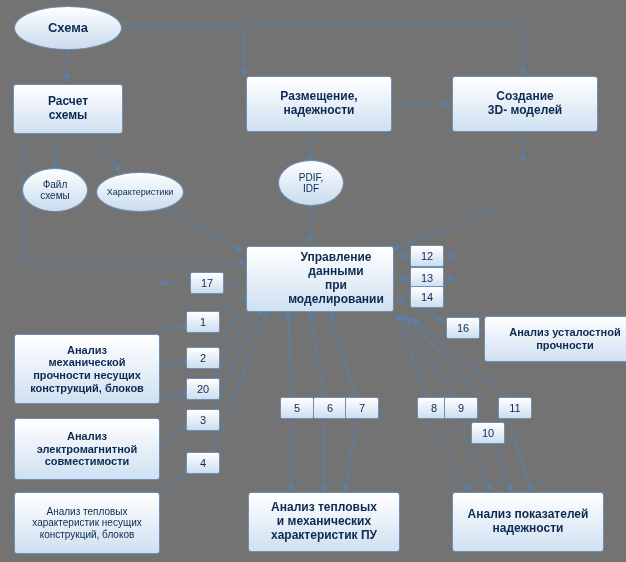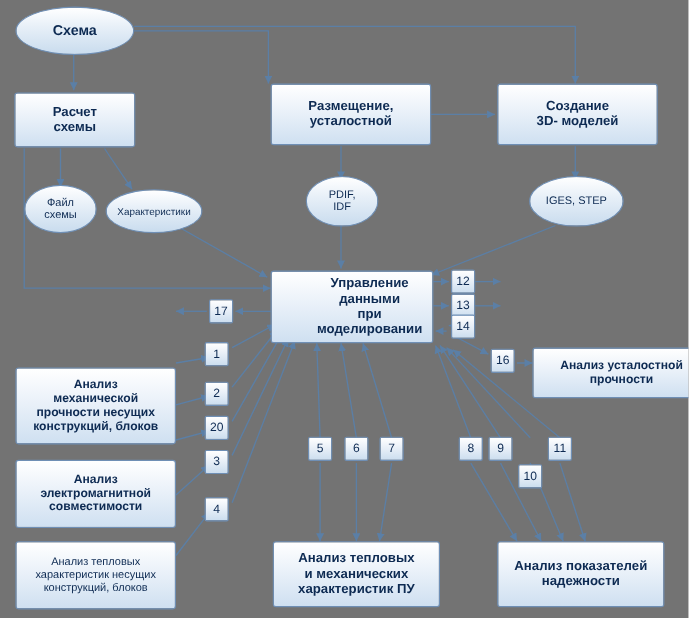--- a/index.html
+++ b/index.html
@@ -42,21 +42,21 @@
     font-weight: bold;
   }
   .ellipse {
     border-radius: 50%;
     background: linear-gradient(180deg, #ffffff 0%, #e8f0f8 40%, #c9dcee 100%);
     border: 1px solid #6f8fb5;
   }
   .small-num {
     position: absolute;
     box-sizing: border-box;
-    width: 22px;
+    width: 34px;
     height: 22px;
     display: flex;
     align-items: center;
     justify-content: center;
     font-size: 11px;
     color: #0d2a52;
     background: linear-gradient(180deg, #ffffff 0%, #e9f0f8 45%, #ccdeef 100%);
     border: 1px solid #6f8fb5;
     border-radius: 2px;
   }
@@ -145,27 +145,26 @@
   <div class="node ellipse bold" style="left:14px; top:6px; width:108px; height:44px; font-size:13px;">Схема</div>
 
   <div class="node ellipse" style="left:22px; top:168px; width:66px; height:44px; font-size:10px;">Файл
 схемы</div>
 
   <div class="node ellipse" style="left:96px; top:172px; width:88px; height:40px; font-size:9px;">Характеристики</div>
 
   <div class="node ellipse" style="left:278px; top:160px; width:66px; height:46px; font-size:10px;">PDIF,
 IDF</div>
 
-  <div class="node ellipse" style="left:481px; top:160px; width:86px; height:46px; font-size:10px;">IGES, STEP</div>
 
   <div class="node bold" style="left:13px; top:84px; width:110px; height:50px; font-size:12px;">Расчет
 схемы</div>
 
   <div class="node bold" style="left:246px; top:76px; width:146px; height:56px; font-size:12px;">Размещение,
-усталостной</div>
+надежности</div>
 
   <div class="node bold" style="left:452px; top:76px; width:146px; height:56px; font-size:12px;">Создание
 3D- моделей</div>
 
   <div class="node bold" style="left:246px; top:246px; width:148px; height:66px; font-size:12px;padding-left:36px;">Управление
 данными
 при моделировании</div>
 
 
   <div class="node bold" style="left:14px; top:334px; width:146px; height:70px; font-size:11px;">Анализ

